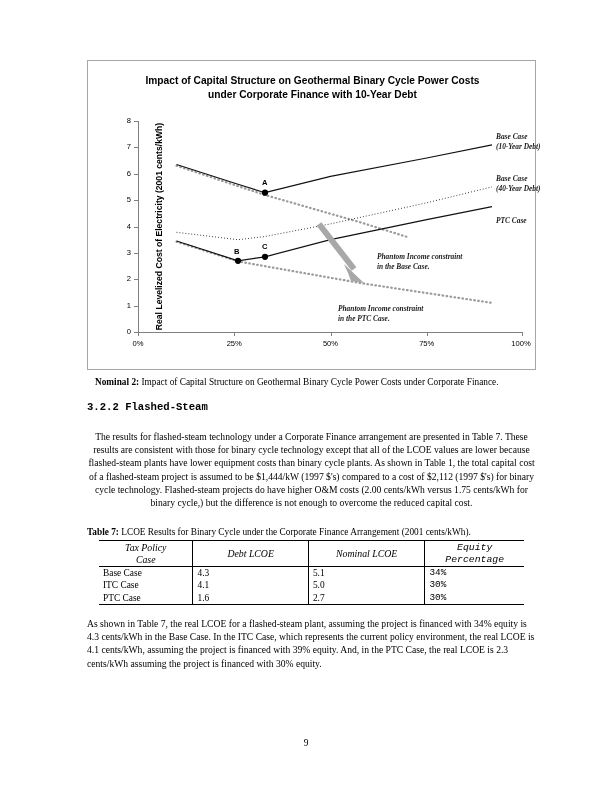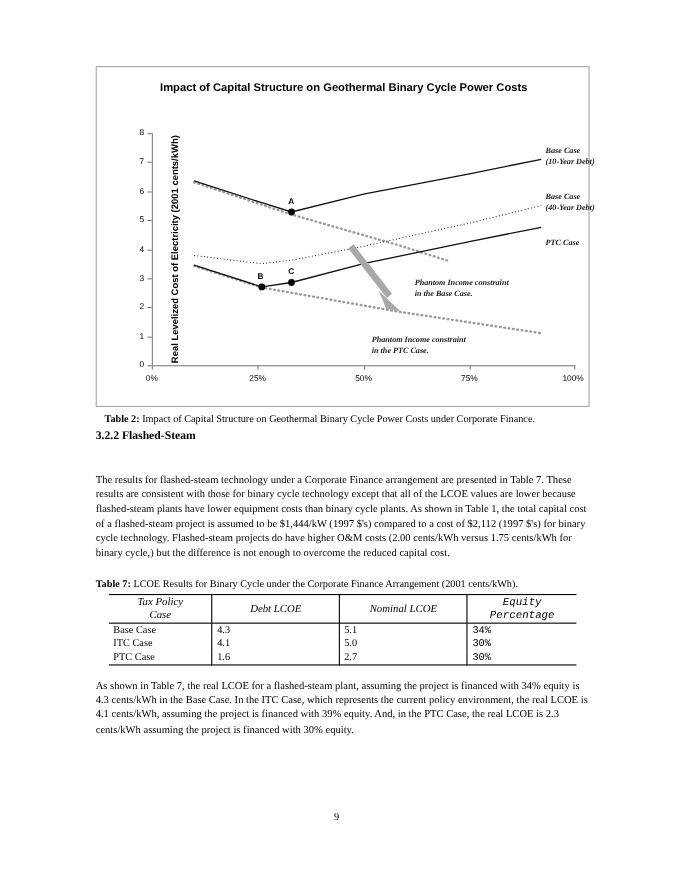--- a/index.html
+++ b/index.html
@@ -173,33 +173,33 @@
     top: 376px;
     width: 440px;
     font-size: 9.3px;
     line-height: 12px;
   }
   .fig-caption b { font-weight: bold; }
 
   .heading {
     position: absolute;
     left: 87px;
-    top: 391px;
-    font-family: Liberation Serif, serif;
+    top: 401px;
+    font-family: Liberation Mono, monospace;
     font-weight: bold;
     font-size: 10.6px;
   }
 
   .para {
     position: absolute;
     font-size: 9.6px;
     line-height: 13.2px;
     text-align: left;
   }
-  .para1 { left: 87px; top: 430px; width: 449px; }
+  .para1 { left: 87px; top: 430px; width: 449px; text-align: center; }
   .para2 { left: 87px; top: 617px; width: 449px; }
 
   .table-caption {
     position: absolute;
     left: 87px;
     top: 526px;
     width: 449px;
     font-size: 9.3px;
     line-height: 12px;
   }
@@ -251,20 +251,21 @@
 </style>
 </head>
 <body>
 
 <div class="page">
 
   <div class="figure-box">
 
     <div class="chart-title">
       <span>Impact of Capital Structure on Geothermal Binary Cycle Power Costs</span>
+      <span class="line2">under Corporate Finance with 10-Year Debt</span>
     </div>
 
     <div class="plot">
 
       <div class="ylabel-wrap">
         <div class="ylabel-txt">Real Levelized Cost of Electricity (2001 cents/kWh)</div>
       </div>
 
       <div class="axis-y"></div>
       <div class="axis-x"></div>
@@ -347,21 +348,21 @@
 
       <div class="annot" style="left:200px; top:183px">
         <div>Phantom Income constraint</div>
         <div>in the PTC Case.</div>
       </div>
 
     </div>
   </div>
 
   <div class="fig-caption">
-    <b>Table 2:</b><span> Impact of Capital Structure on Geothermal Binary Cycle Power Costs under Corporate Finance.</span>
+    <b>Nominal 2:</b><span> Impact of Capital Structure on Geothermal Binary Cycle Power Costs under Corporate Finance.</span>
   </div>
 
   <div class="heading">3.2.2 Flashed-Steam</div>
 
   <div class="para para1">The results for flashed-steam technology under a Corporate Finance arrangement are presented in Table 7. These results are consistent with those for binary cycle technology except that all of the LCOE values are lower because flashed-steam plants have lower equipment costs than binary cycle plants. As shown in Table 1, the total capital cost of a flashed-steam project is assumed to be $1,444/kW (1997 $'s) compared to a cost of $2,112 (1997 $'s) for binary cycle technology. Flashed-steam projects do have higher O&amp;M costs (2.00 cents/kWh versus 1.75 cents/kWh for binary cycle,) but the difference is not enough to overcome the reduced capital cost.</div>
 
   <div class="table-caption">
     <b>Table 7:</b><span> LCOE Results for Binary Cycle under the Corporate Finance Arrangement (2001 cents/kWh).</span>
   </div>
 

